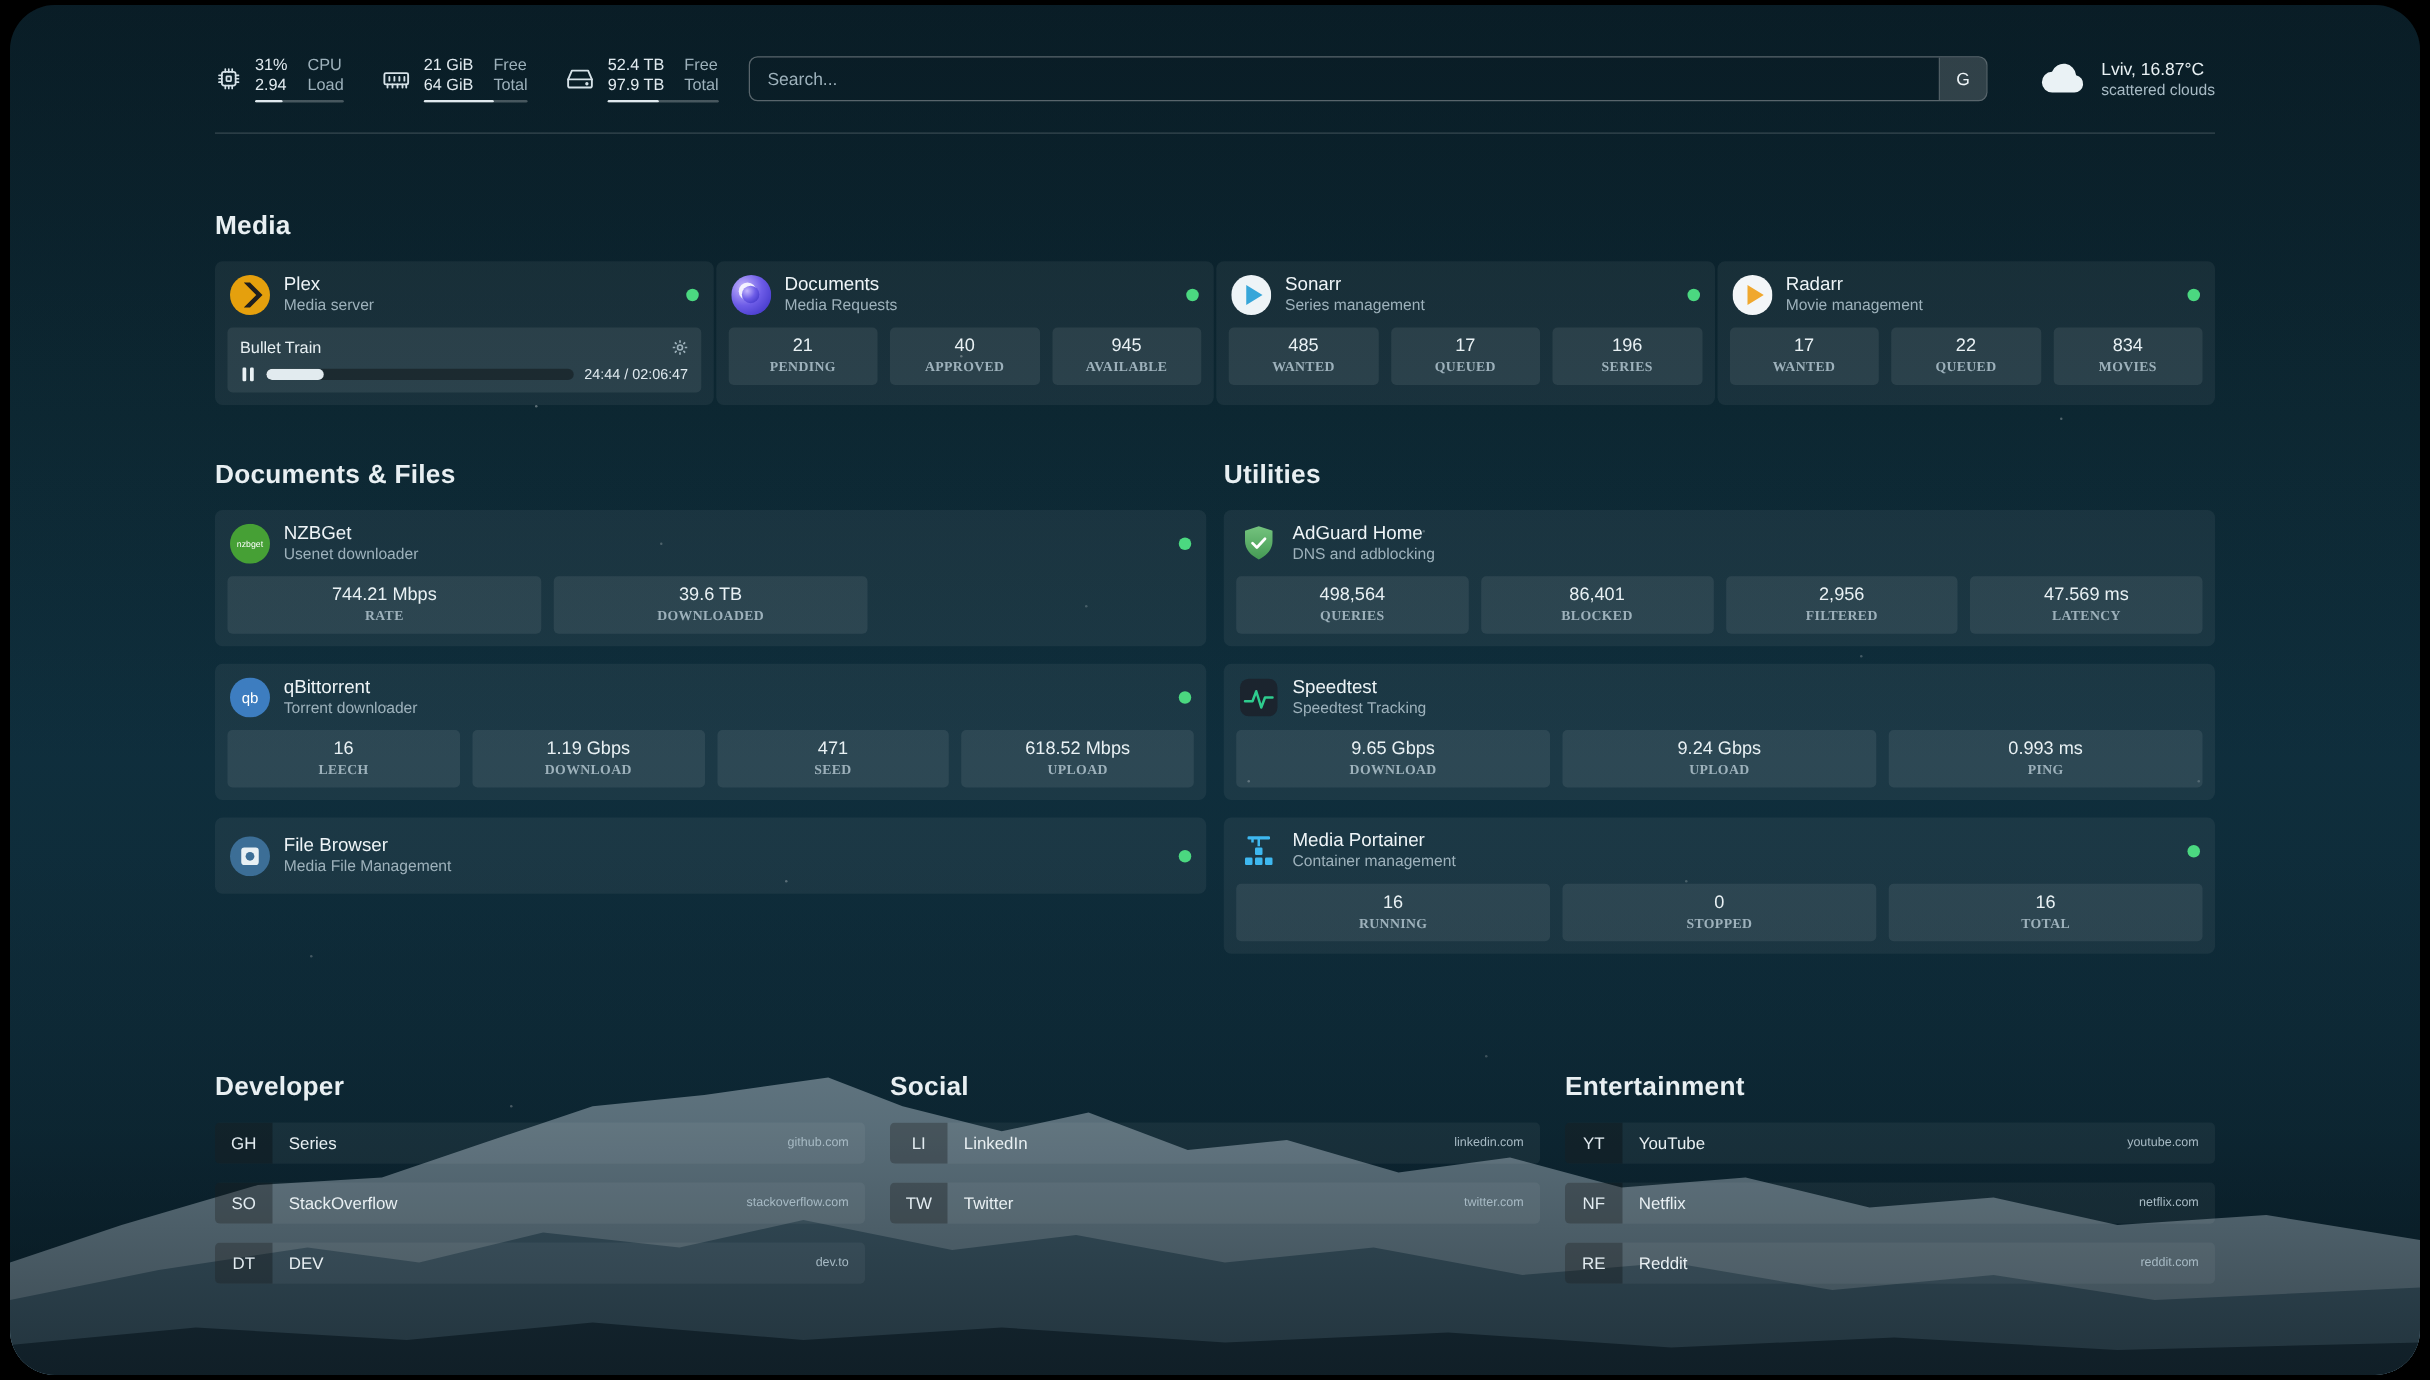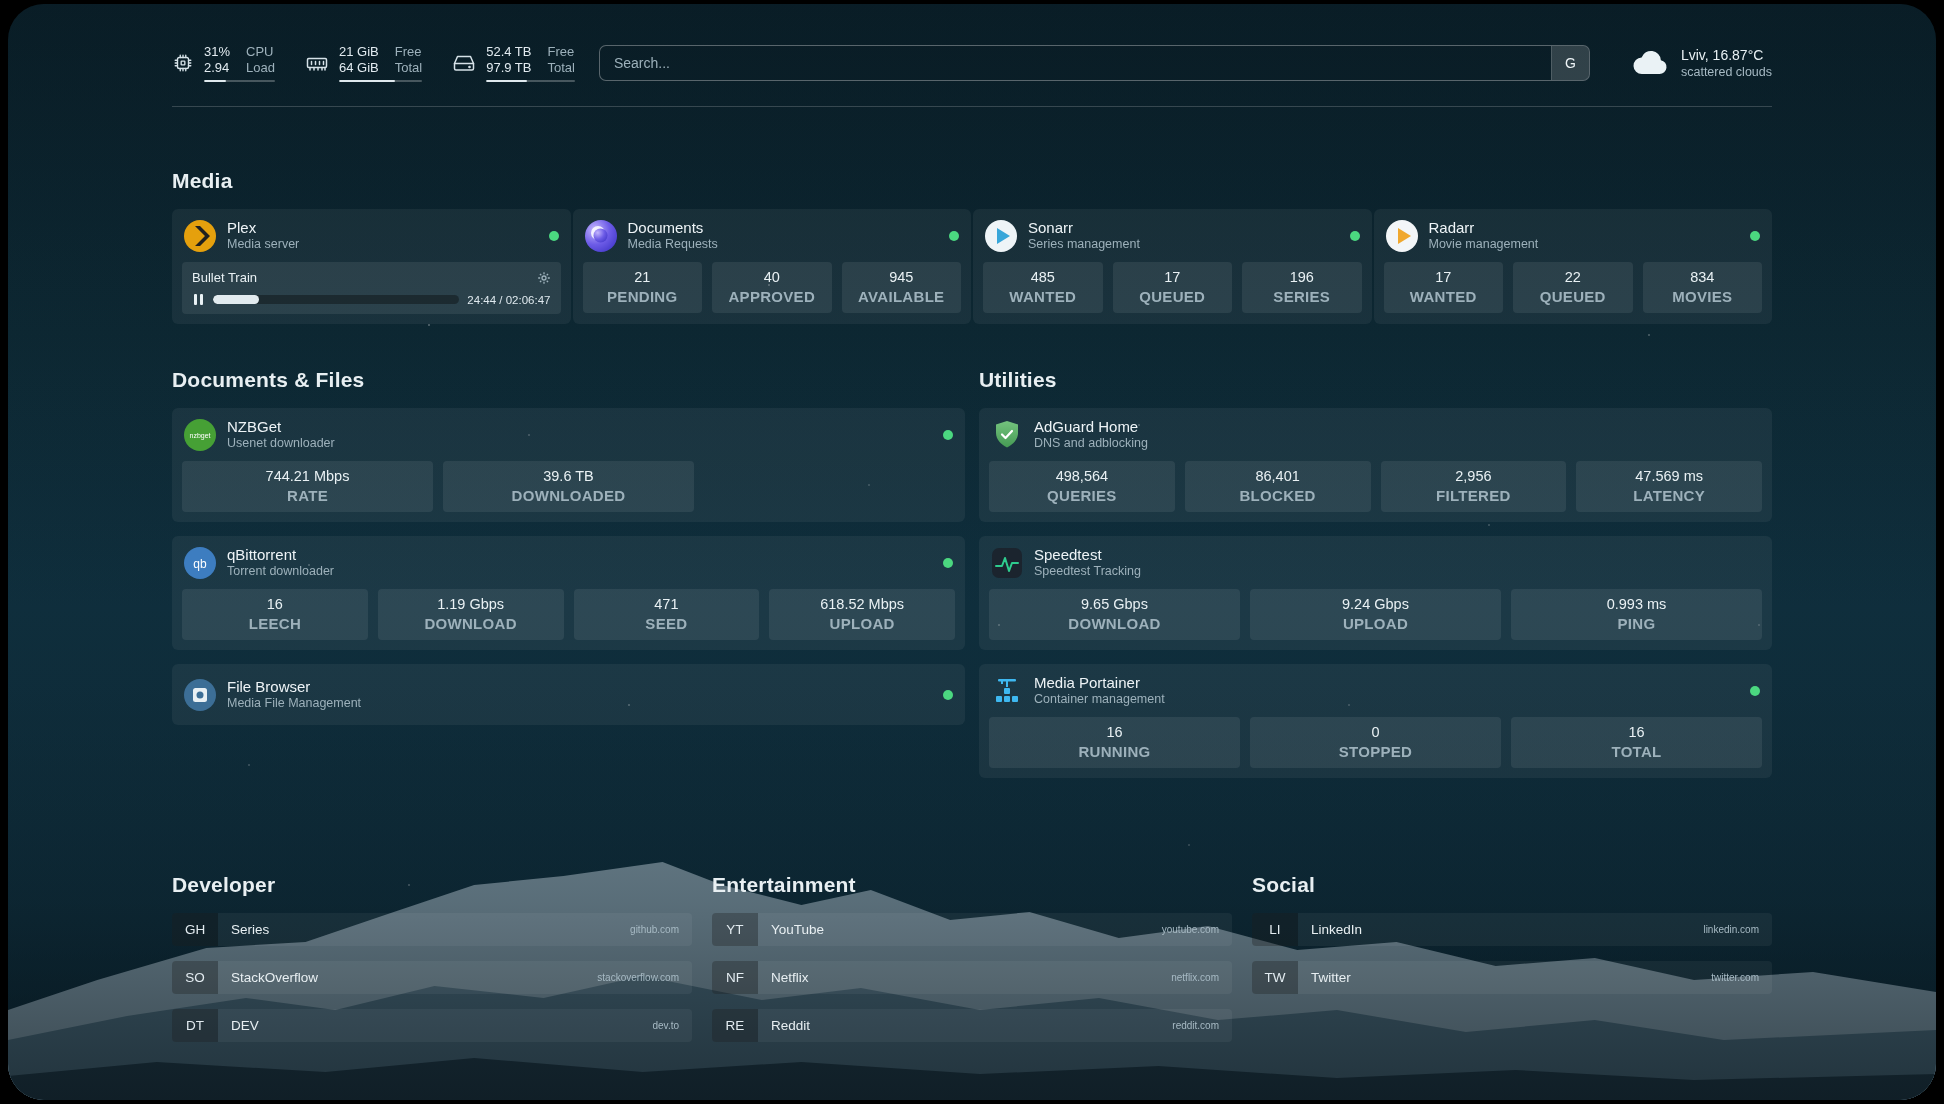--- a/index.html
+++ b/index.html
@@ -50,21 +50,21 @@
   .card-header.tall { padding:14px 12px; }
   .svc-icon { width:32px; height:32px; flex:0 0 32px; }
   .svc-name { font-size:15px; color:#eef4f7; font-weight:500; line-height:18px; }
   .svc-desc { font-size:12.5px; color:#9db1bb; line-height:15px; }
   .status-dot { width:10px; height:10px; border-radius:50%; background:#4bd880; margin-left:auto; flex:0 0 10px; }
   .card-stats { display:grid; gap:10px; padding:0 10px 10px; }
   .cols-3 { grid-template-columns:repeat(3,1fr); }
   .cols-4 { grid-template-columns:repeat(4,1fr); }
   .stat { background:rgba(255,255,255,0.08); border-radius:4px; text-align:center; padding:7px 4px 8px; }
   .stat-val { font-size:14.5px; color:#e9f1f4; }
-  .stat-lab { font-size:15px; font-weight:700; color:#9db1bb; margin-top:3px; letter-spacing:.3px; }
+  .stat-lab { font-size:11px; font-weight:700; color:#9db1bb; margin-top:3px; letter-spacing:.3px;font-family:Liberation Serif, serif; }
 
   .media-block { margin:0 10px 10px; background:rgba(255,255,255,0.08); border-radius:4px; padding:8px 10px; }
   .mb-row1 { display:flex; align-items:center; justify-content:space-between; }
   .mb-title { font-size:13px; color:#e9f1f4; }
   .mb-row2 { display:flex; align-items:center; gap:8px; margin-top:8px; }
   .pause-btn { display:flex; gap:2.5px; cursor:pointer; padding:1px 2px; }
   .pause-btn i { display:block; width:3px; height:11px; background:#e9f1f4; border-radius:1px; }
   .progress { flex:1; height:9px; border-radius:5px; background:rgba(0,0,0,0.35); overflow:hidden; }
   .progress > div { height:100%; background:#e2ebef; border-radius:5px; }
   .mb-time { font-size:11.5px; color:#dfe9ee; white-space:nowrap; }
@@ -494,47 +494,47 @@
           <span class="bm-domain">stackoverflow.com</span>
         </div>
         <div class="bm-row">
           <span class="bm-abbr">DT</span>
           <span class="bm-name">DEV</span>
           <span class="bm-domain">dev.to</span>
         </div>
       </div>
 
       <div class="bm-col">
+        <h2 class="section-title col-title">Social</h2>
+        <div class="bm-row">
+          <span class="bm-abbr">LI</span>
+          <span class="bm-name">LinkedIn</span>
+          <span class="bm-domain">linkedin.com</span>
+        </div>
+        <div class="bm-row">
+          <span class="bm-abbr">TW</span>
+          <span class="bm-name">Twitter</span>
+          <span class="bm-domain">twitter.com</span>
+        </div>
+      </div>
+
+      <div class="bm-col">
         <h2 class="section-title col-title">Entertainment</h2>
         <div class="bm-row">
           <span class="bm-abbr">YT</span>
           <span class="bm-name">YouTube</span>
           <span class="bm-domain">youtube.com</span>
         </div>
         <div class="bm-row">
           <span class="bm-abbr">NF</span>
           <span class="bm-name">Netflix</span>
           <span class="bm-domain">netflix.com</span>
         </div>
         <div class="bm-row">
           <span class="bm-abbr">RE</span>
           <span class="bm-name">Reddit</span>
           <span class="bm-domain">reddit.com</span>
         </div>
       </div>
-
-      <div class="bm-col">
-        <h2 class="section-title col-title">Social</h2>
-        <div class="bm-row">
-          <span class="bm-abbr">LI</span>
-          <span class="bm-name">LinkedIn</span>
-          <span class="bm-domain">linkedin.com</span>
-        </div>
-        <div class="bm-row">
-          <span class="bm-abbr">TW</span>
-          <span class="bm-name">Twitter</span>
-          <span class="bm-domain">twitter.com</span>
-        </div>
-      </div>
     </div>
 
   </div>
 </div>
 
 </body></html>

